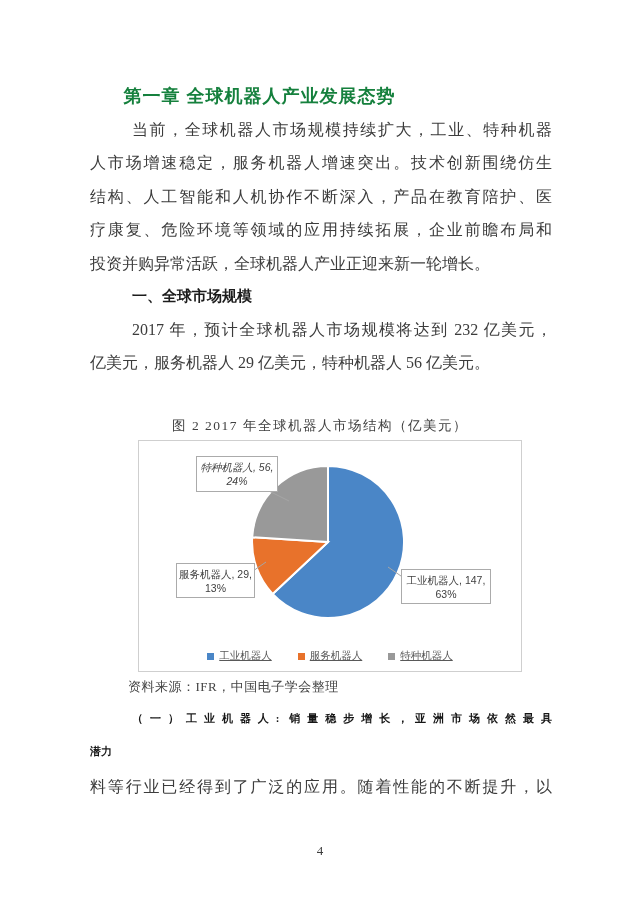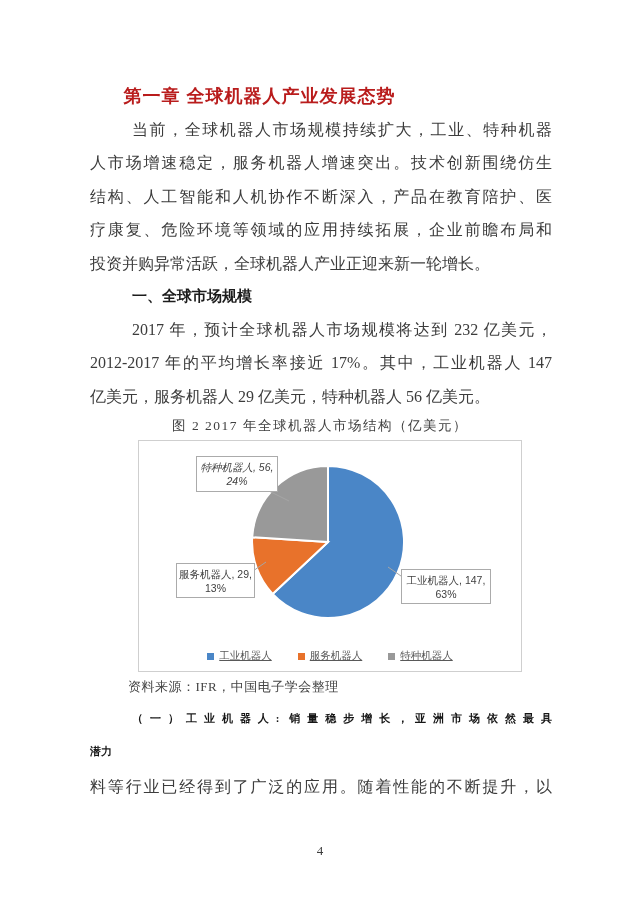--- a/index.html
+++ b/index.html
@@ -4,21 +4,21 @@
 <style>
   html,body{margin:0;padding:0;}
   body{
     width:640px;height:905px;background:#ffffff;position:relative;overflow:hidden;
     font-family:"Liberation Serif", serif;color:#3c3c3c;
   }
   .abs{position:absolute;}
   .doc-title{
     top:84px;left:0;width:519px;text-align:center;
     font-family:"Liberation Sans", sans-serif;font-weight:bold;
-    font-size:18px;color:#b91c1c;letter-spacing:1px;
+    font-size:18px;color:#15803d;letter-spacing:1px;
   }
   .textcol{left:90px;width:462px;}
   .line{line-height:33.4px;font-size:16px;white-space:nowrap;}
   .jline{white-space:normal;text-align:justify;text-align-last:justify;}
   .jline.last{text-align-last:auto;}
   .indent{text-indent:42px;}
   .para1{top:113px;}
   .heading1{
     top:284px;font-family:"Liberation Sans", sans-serif;font-weight:bold;
     font-size:15px;color:#1c1c1c;text-indent:42px;line-height:24px;
@@ -64,21 +64,20 @@
   <div class="line jline">人市场增速稳定，服务机器人增速突出。技术创新围绕仿生</div>
   <div class="line jline">结构、人工智能和人机协作不断深入，产品在教育陪护、医</div>
   <div class="line jline">疗康复、危险环境等领域的应用持续拓展，企业前瞻布局和</div>
   <div class="line jline last">投资并购异常活跃，全球机器人产业正迎来新一轮增长。</div>
 </div>
 
 <div class="abs textcol heading1">一、全球市场规模</div>
 
 <div class="abs textcol para2">
   <div class="line jline indent">2017 年，预计全球机器人市场规模将达到 232 亿美元，</div>
-  <div class="line jline">2012-2017 年的平均增长率接近 17%。其中，工业机器人 147</div>
   <div class="line jline last">亿美元，服务机器人 29 亿美元，特种机器人 56 亿美元。</div>
 </div>
 
 <div class="abs fig-caption">图 2  2017 年全球机器人市场结构（亿美元）</div>
 
 <div class="abs chart-box">
   <svg class="pie-svg" width="382" height="230" viewBox="0 0 382 230">
 
     <path d="M189,101 L189,25 A76,76 0 1 1 133.6,153 Z" stroke="#ffffff" stroke-width="2" fill="#4A86C7"></path>
 

